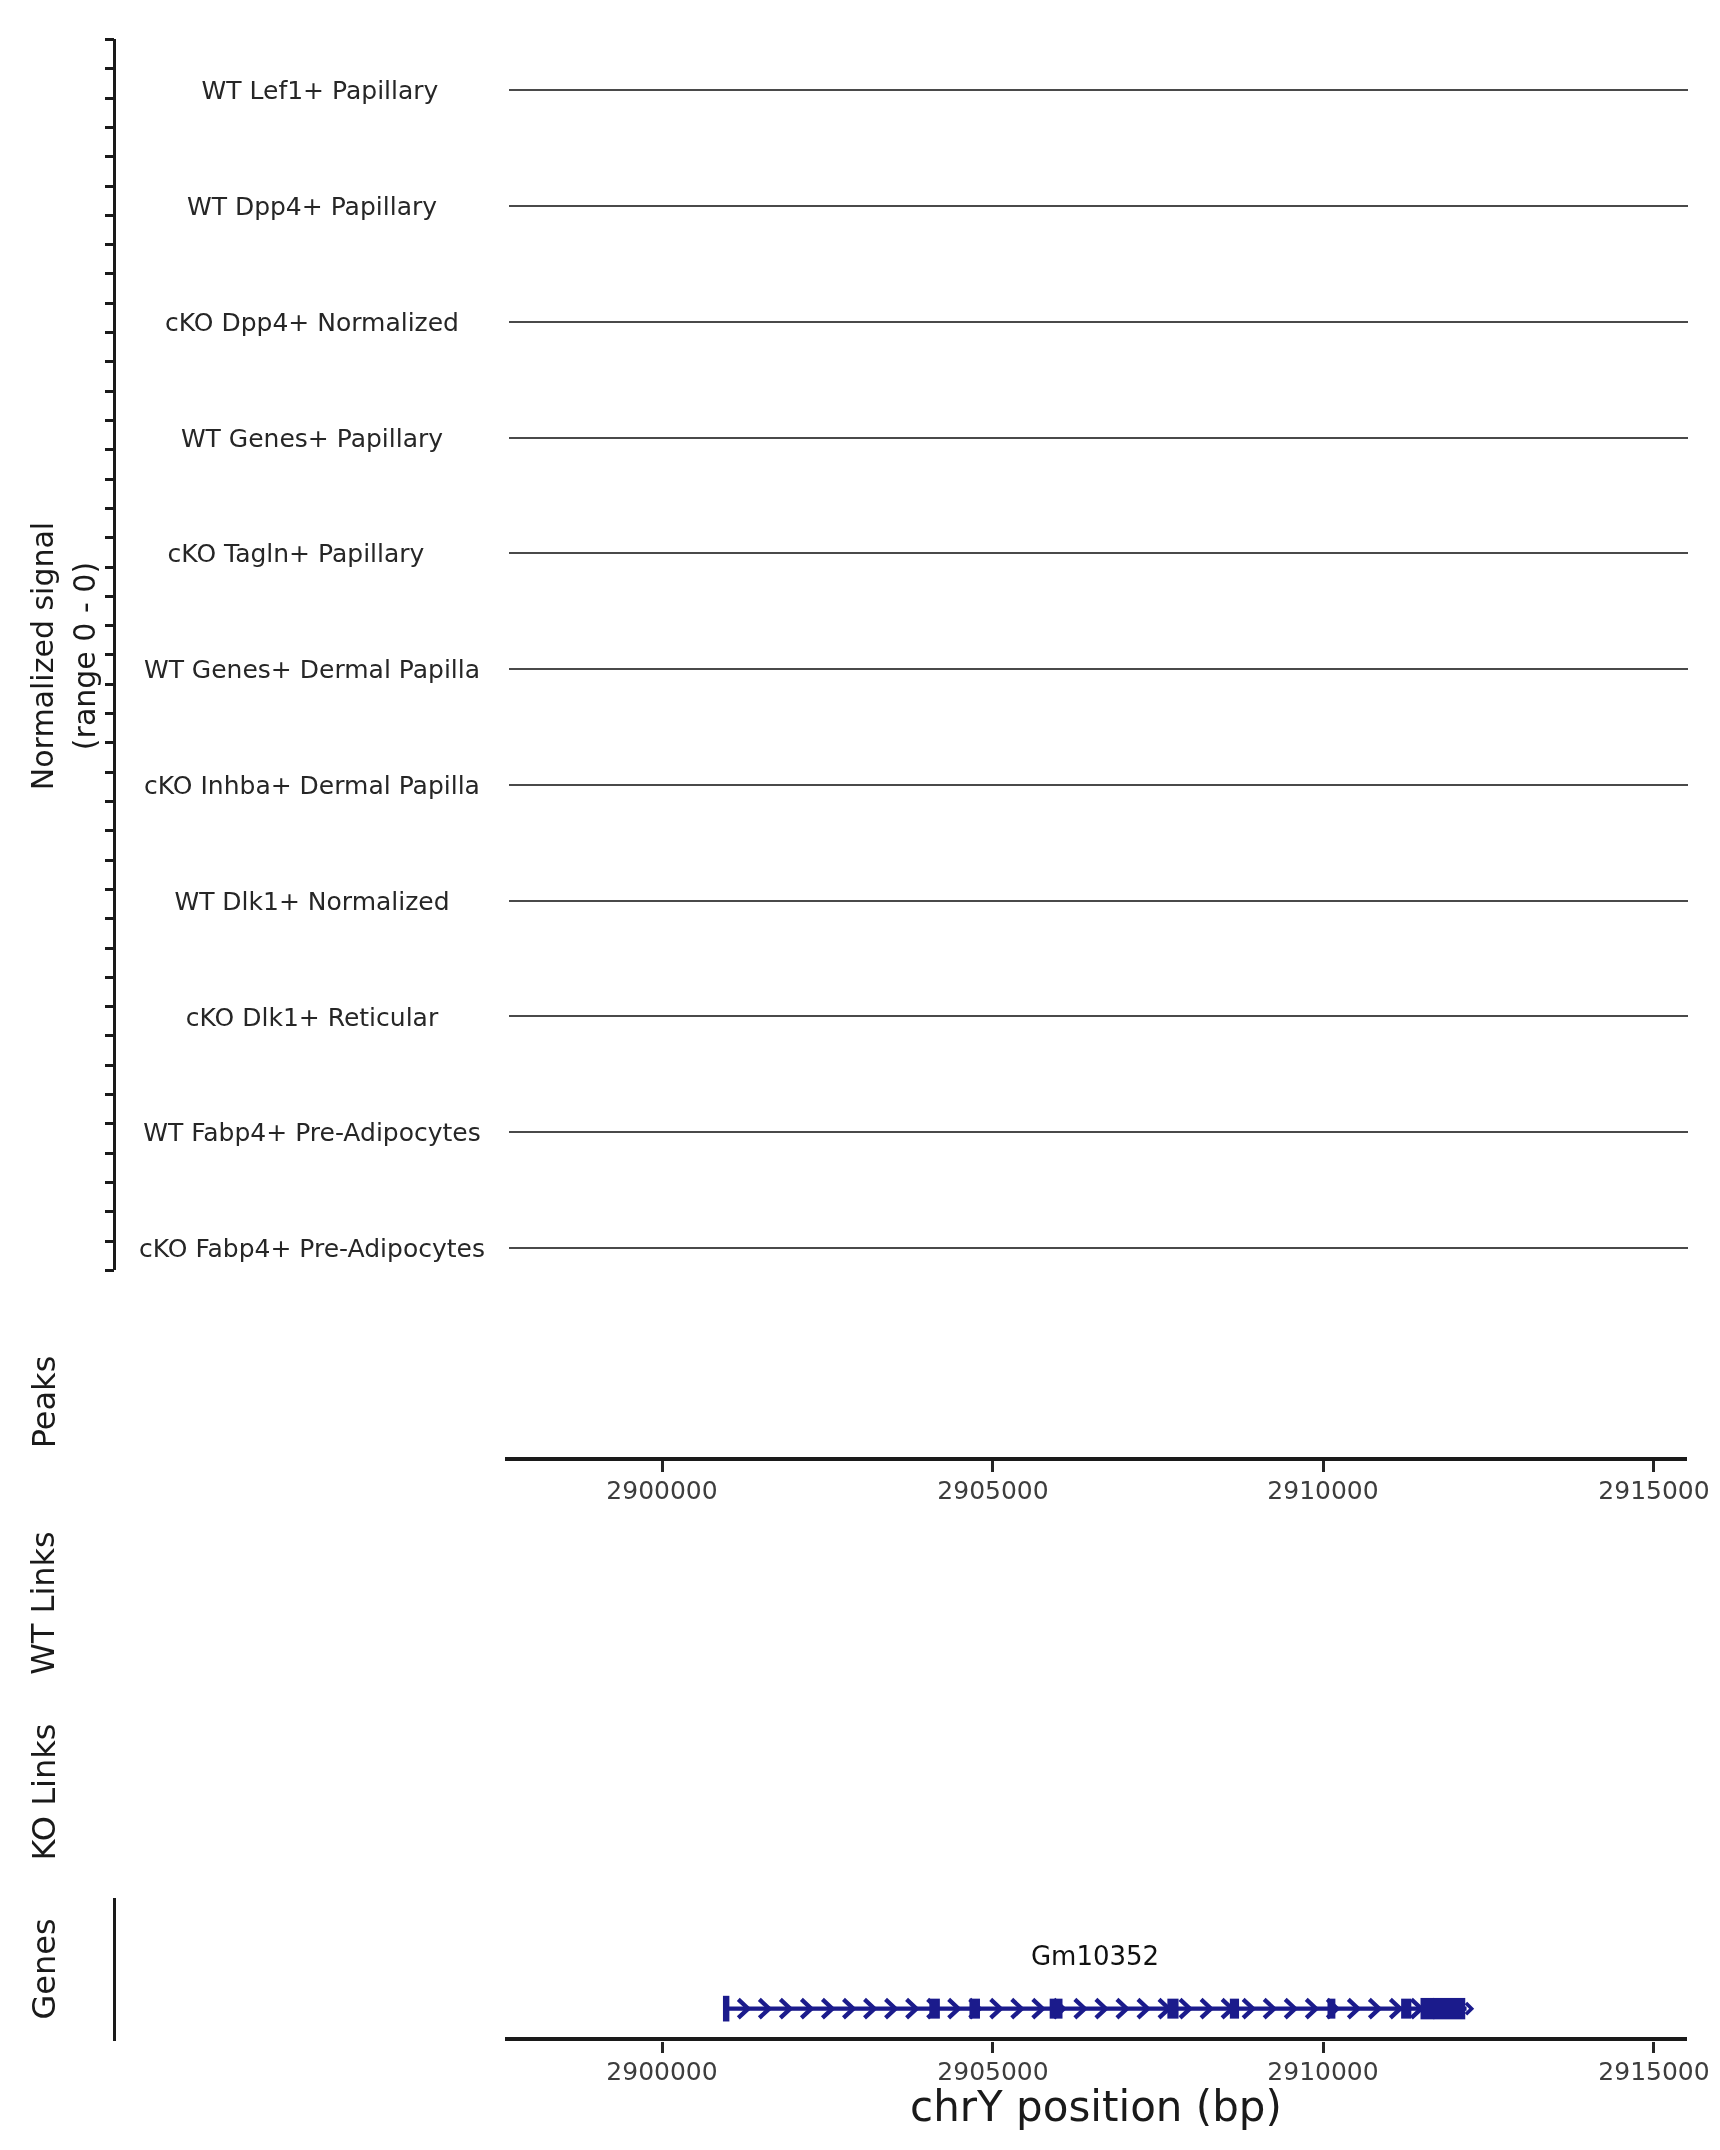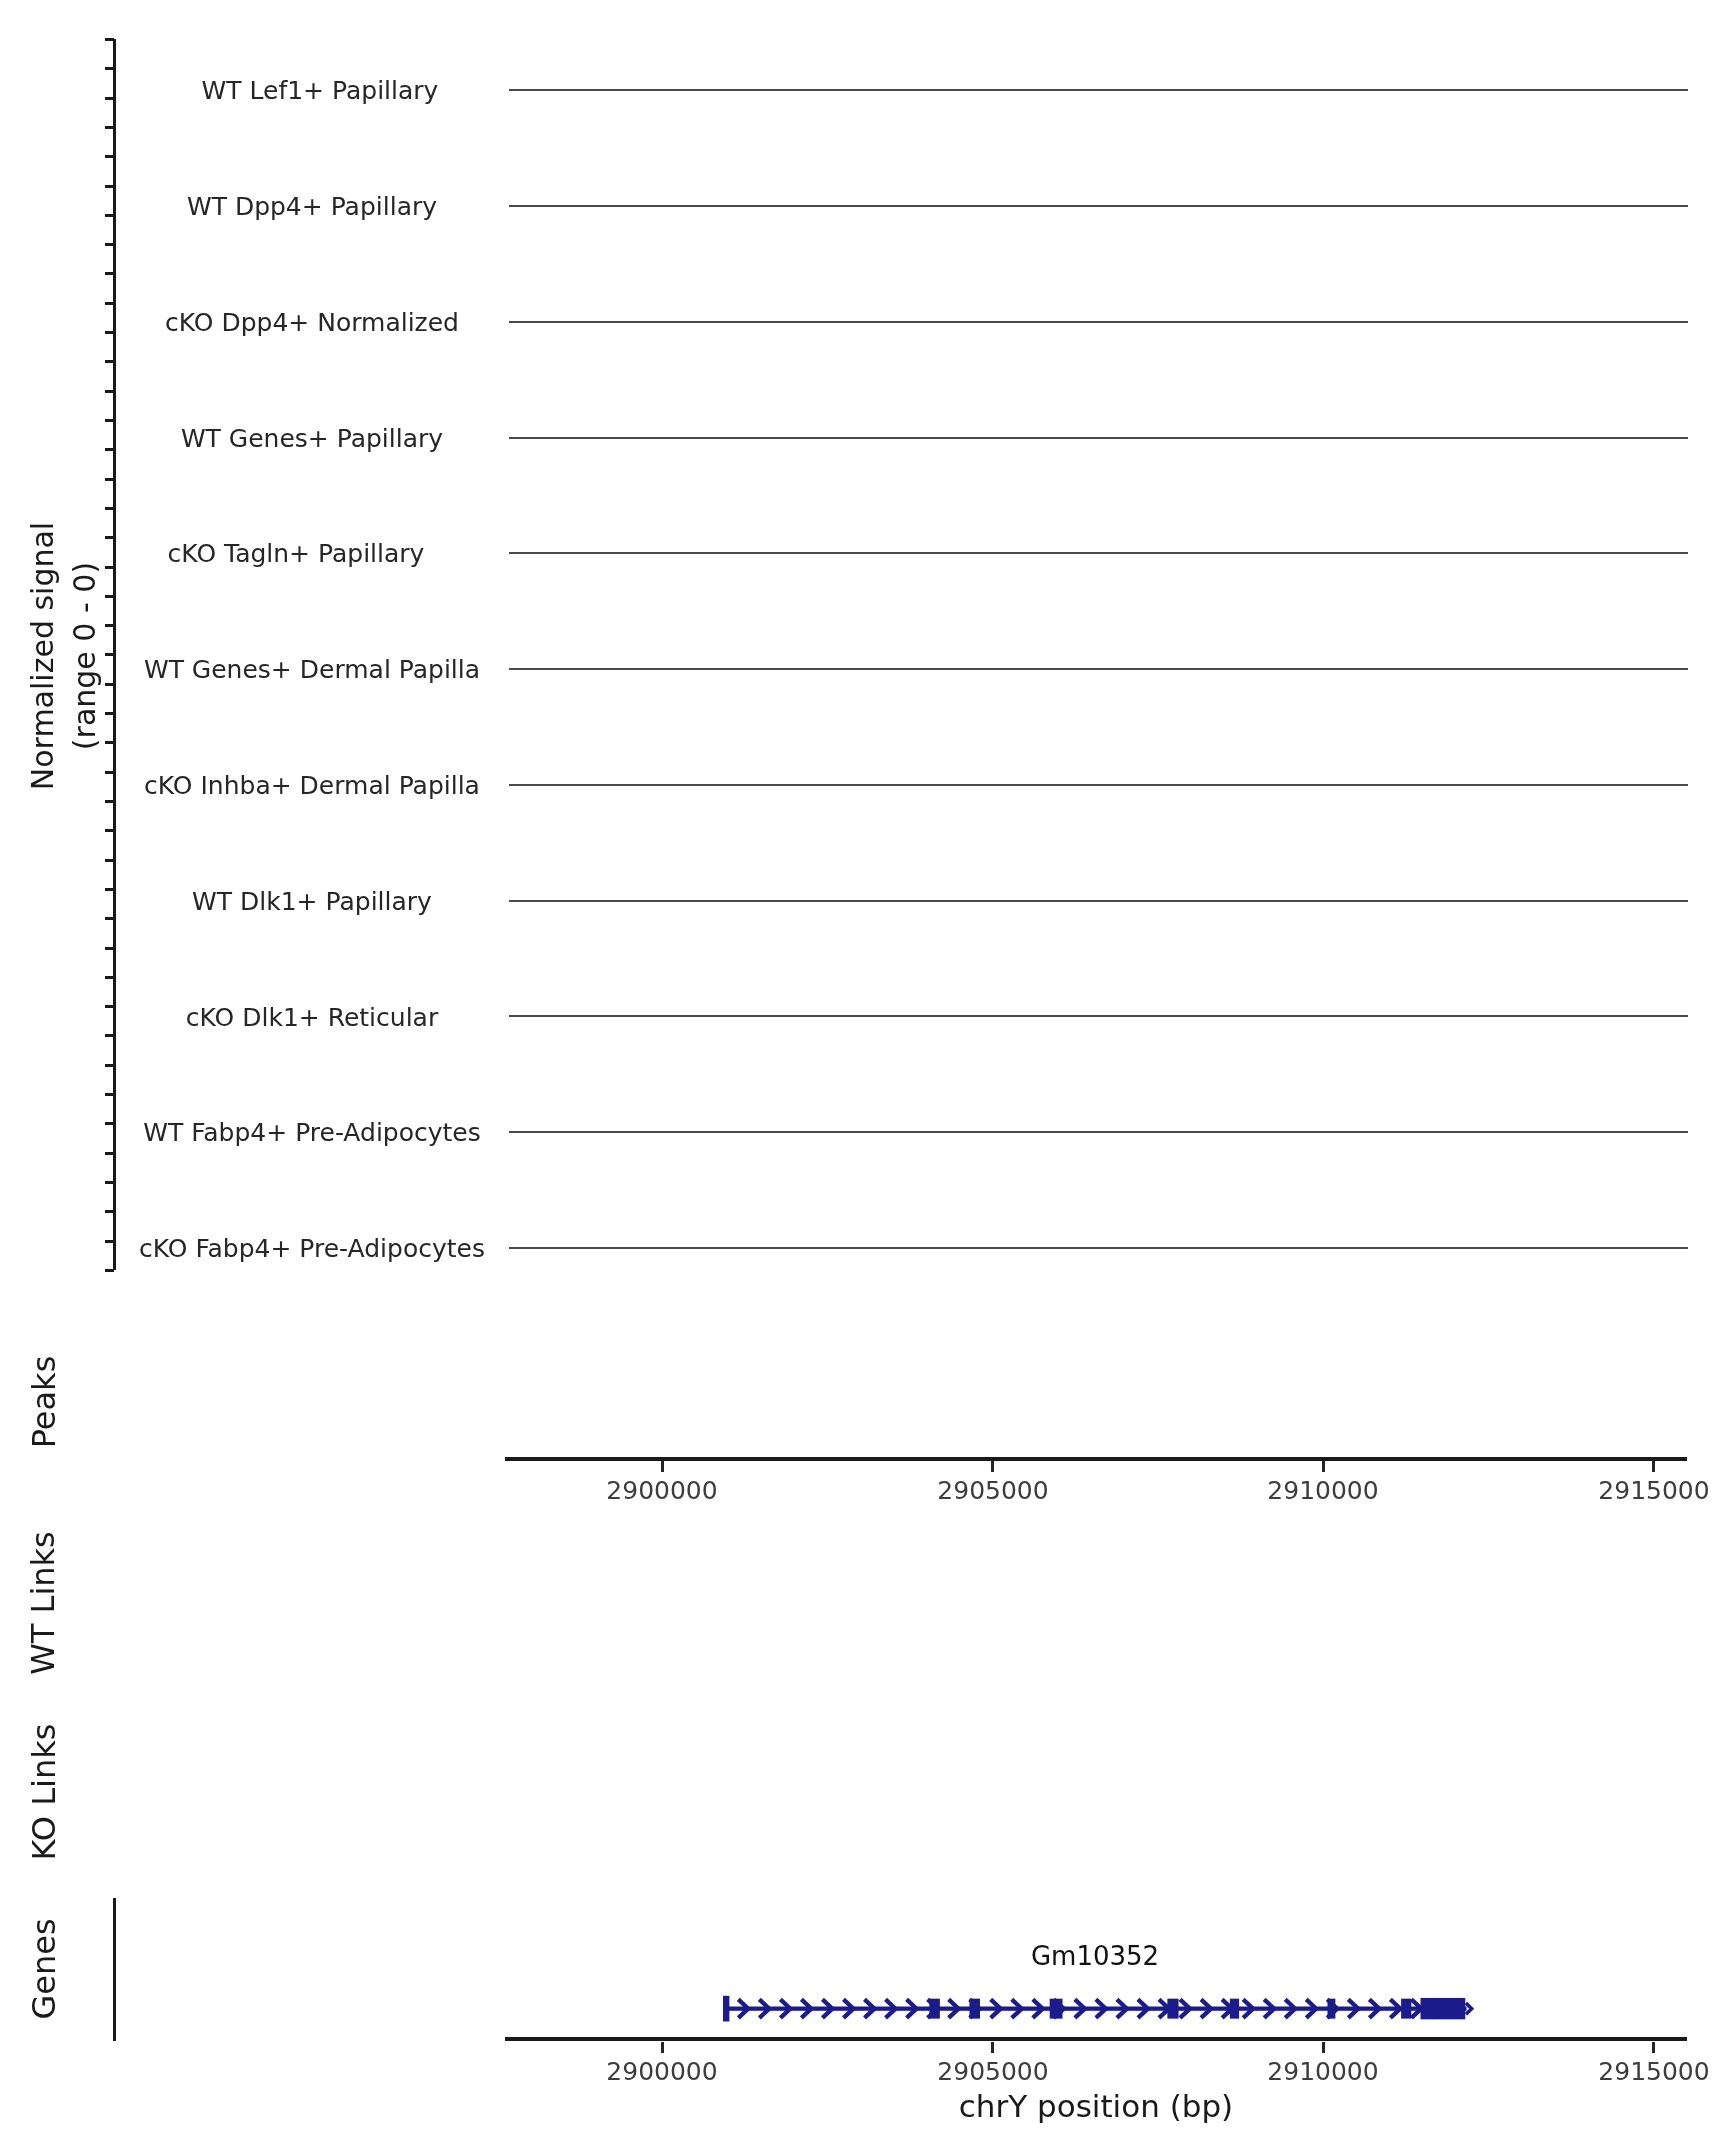--- a/index.html
+++ b/index.html
@@ -11,21 +11,21 @@
   .ylabel{text-align:center;font-size:30px;line-height:42px;color:#1a1a1a;}
   .section-label{font-size:32px;color:#1a1a1a;}
   .track-label{position:absolute;transform:translate(-50%,-50%);font-size:25px;color:#262626;white-space:nowrap;}
   .track-line{position:absolute;height:2.2px;background:#4a4a4a;}
   .bracket-line{position:absolute;background:#1a1a1a;}
   .bracket-tick{position:absolute;background:#1a1a1a;}
   .xaxis-line{position:absolute;height:4.3px;background:#1a1a1a;}
   .xaxis-tick{position:absolute;width:2.9px;height:10.8px;background:#262626;}
   .tick-label{position:absolute;transform:translateX(-50%);font-size:25px;color:#3d3d3d;white-space:nowrap;}
   #gene-name{position:absolute;transform:translate(-50%,-50%);font-size:26px;color:#111111;}
-  #xlabel{position:absolute;transform:translate(-50%,-50%);font-size:31px;color:#1a1a1a;}
+  #xlabel{position:absolute;transform:translate(-50%,-50%);font-size:42px;color:#1a1a1a;}
   #gene-svg{position:absolute;left:0;top:1968px;}
 </style>
 </head>
 <body>
 
 <div id="fig">
 
   <div class="vtext ylabel" style="left:64px;top:656px;">
     <div>Normalized signal</div>
     <div>(range 0 - 0)</div>
@@ -101,21 +101,21 @@
       </div>
       <div>
         <div class="track-label" style="left: 312px; top: 669px;">WT Genes+ Dermal Papilla</div>
         <div class="track-line" style="left: 509px; top: 668px; width: 1179px; background: rgb(74, 74, 74);"></div>
       </div>
       <div>
         <div class="track-label" style="left: 312px; top: 785px;">cKO Inhba+ Dermal Papilla</div>
         <div class="track-line" style="left: 509px; top: 784px; width: 1179px; background: rgb(74, 74, 74);"></div>
       </div>
       <div>
-        <div class="track-label" style="left: 312px; top: 901px;">WT Dlk1+ Papillary</div>
+        <div class="track-label" style="left: 312px; top: 901px;">WT Dlk1+ Normalized</div>
         <div class="track-line" style="left: 509px; top: 900px; width: 1179px; background: rgb(74, 74, 74);"></div>
       </div>
       <div>
         <div class="track-label" style="left: 312px; top: 1017px;">cKO Dlk1+ Reticular</div>
         <div class="track-line" style="left: 509px; top: 1015px; width: 1179px; background: rgb(74, 74, 74);"></div>
       </div>
       <div>
         <div class="track-label" style="left: 312px; top: 1132px;">WT Fabp4+ Pre-Adipocytes</div>
         <div class="track-line" style="left: 509px; top: 1131px; width: 1179px; background: rgb(74, 74, 74);"></div>
       </div>

